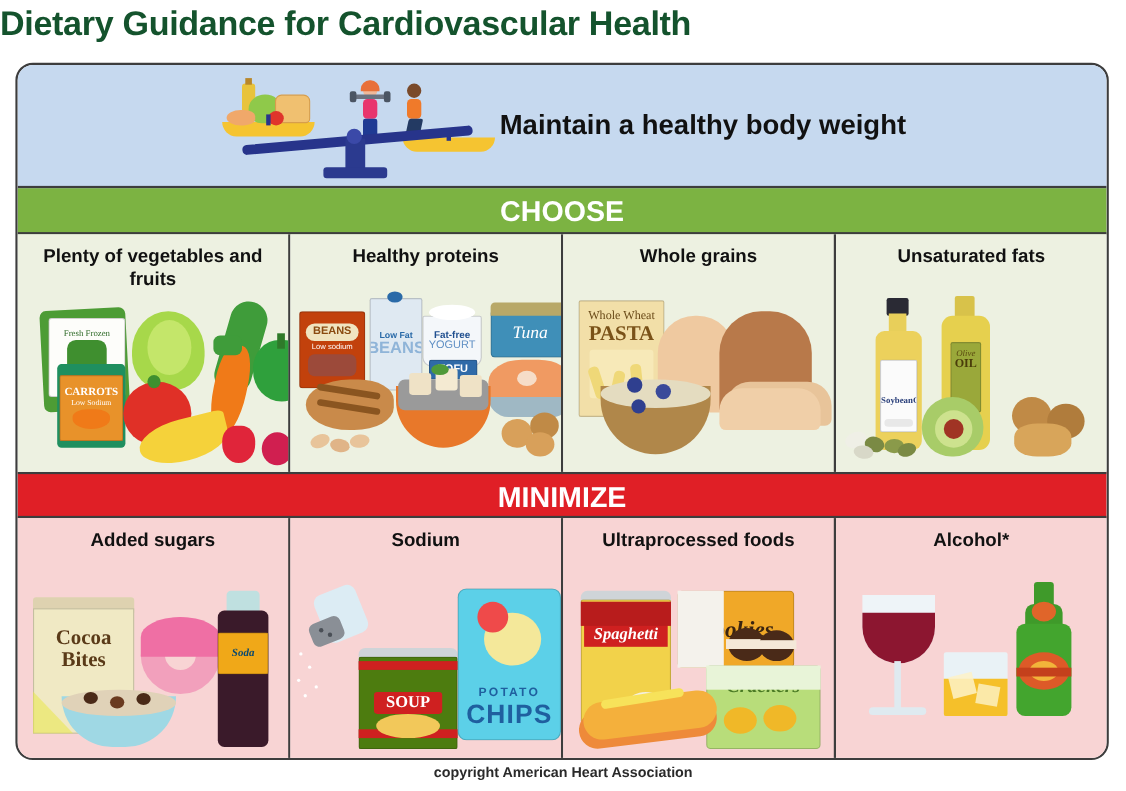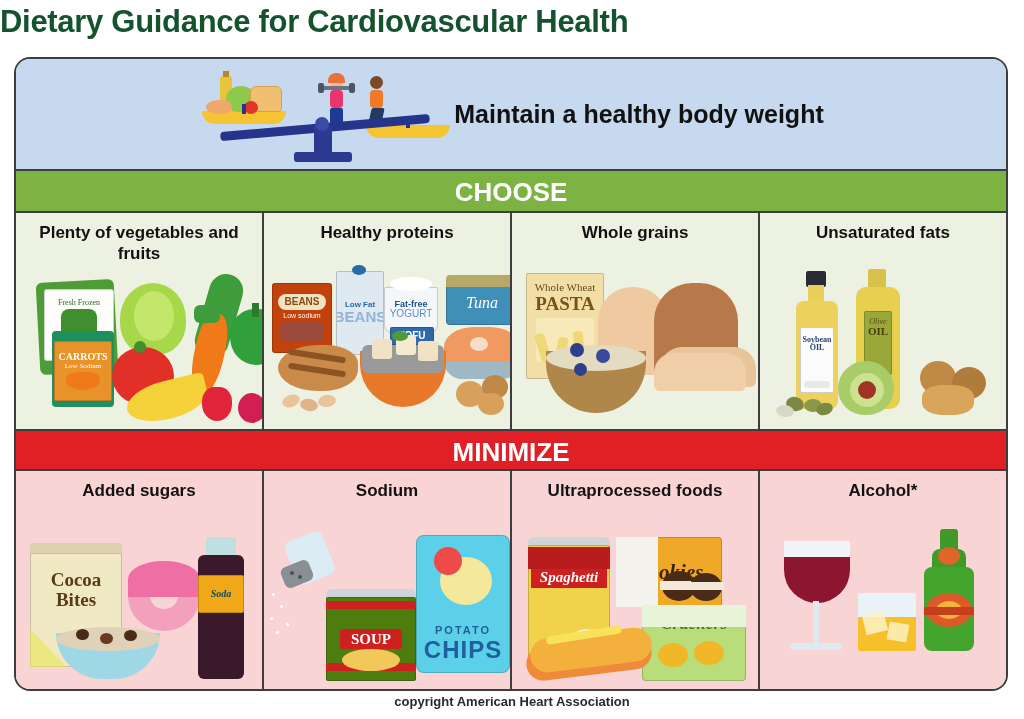--- a/index.html
+++ b/index.html
@@ -245,21 +245,21 @@
           <div class="o" style="left:62px;top:94px;width:13px;height:13px;background:#2f3f8f;border-radius:50%;"></div>
         </div>
       </div>
 
       <div class="cell green">
         <div class="cell-title">Unsaturated fats</div>
         <div class="art">
           <div class="o" style="left:46px;top:2px;width:20px;height:16px;background:#2a2a34;border-radius:2px;"></div>
           <div class="o" style="left:48px;top:16px;width:16px;height:22px;background:#e8cf5a;"></div>
           <div class="o" style="left:36px;top:32px;width:42px;height:108px;background:#ecd15c;border-radius:8px;"></div>
-          <div class="pkg" style="left:40px;top:58px;width:34px;height:66px;background:#fbfbfb;border-radius:2px;flex-direction:column;justify-content:flex-start;padding-top:8px;">
+          <div class="pkg" style="left:40px;top:58px;width:34px;height:66px;background:#fbfbfb;border-radius:2px;justify-content:flex-start;padding-top:8px;">
             <span class="lbl" style="font-size:8px;font-weight:bold;color:#2a3f7a;">Soybean</span>
             <span class="lbl" style="font-size:8px;font-weight:bold;color:#2a3f7a;">OIL</span>
           </div>
           <div class="o" style="left:44px;top:112px;width:26px;height:7px;background:#e8e8e8;border-radius:4px;"></div>
           <div class="o" style="left:108px;top:0px;width:18px;height:20px;background:#d8c24a;border-radius:2px;"></div>
           <div class="o" style="left:96px;top:18px;width:44px;height:122px;background:#e6d04e;border-radius:10px;"></div>
           <div class="pkg" style="left:104px;top:42px;width:28px;height:64px;background:#9aa83a;border-radius:2px;flex-direction:column;justify-content:flex-start;padding-top:6px;">
             <span class="lbl" style="font-size:8px;color:#5a4a10;font-style:italic;">Olive</span>
             <span class="lbl" style="font-size:11px;font-weight:bold;color:#4a3c0a;">OIL</span>
           </div>

